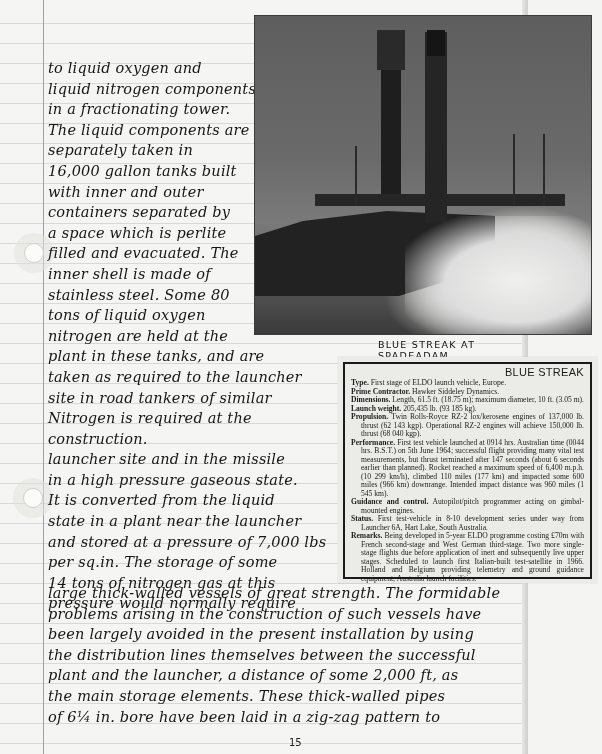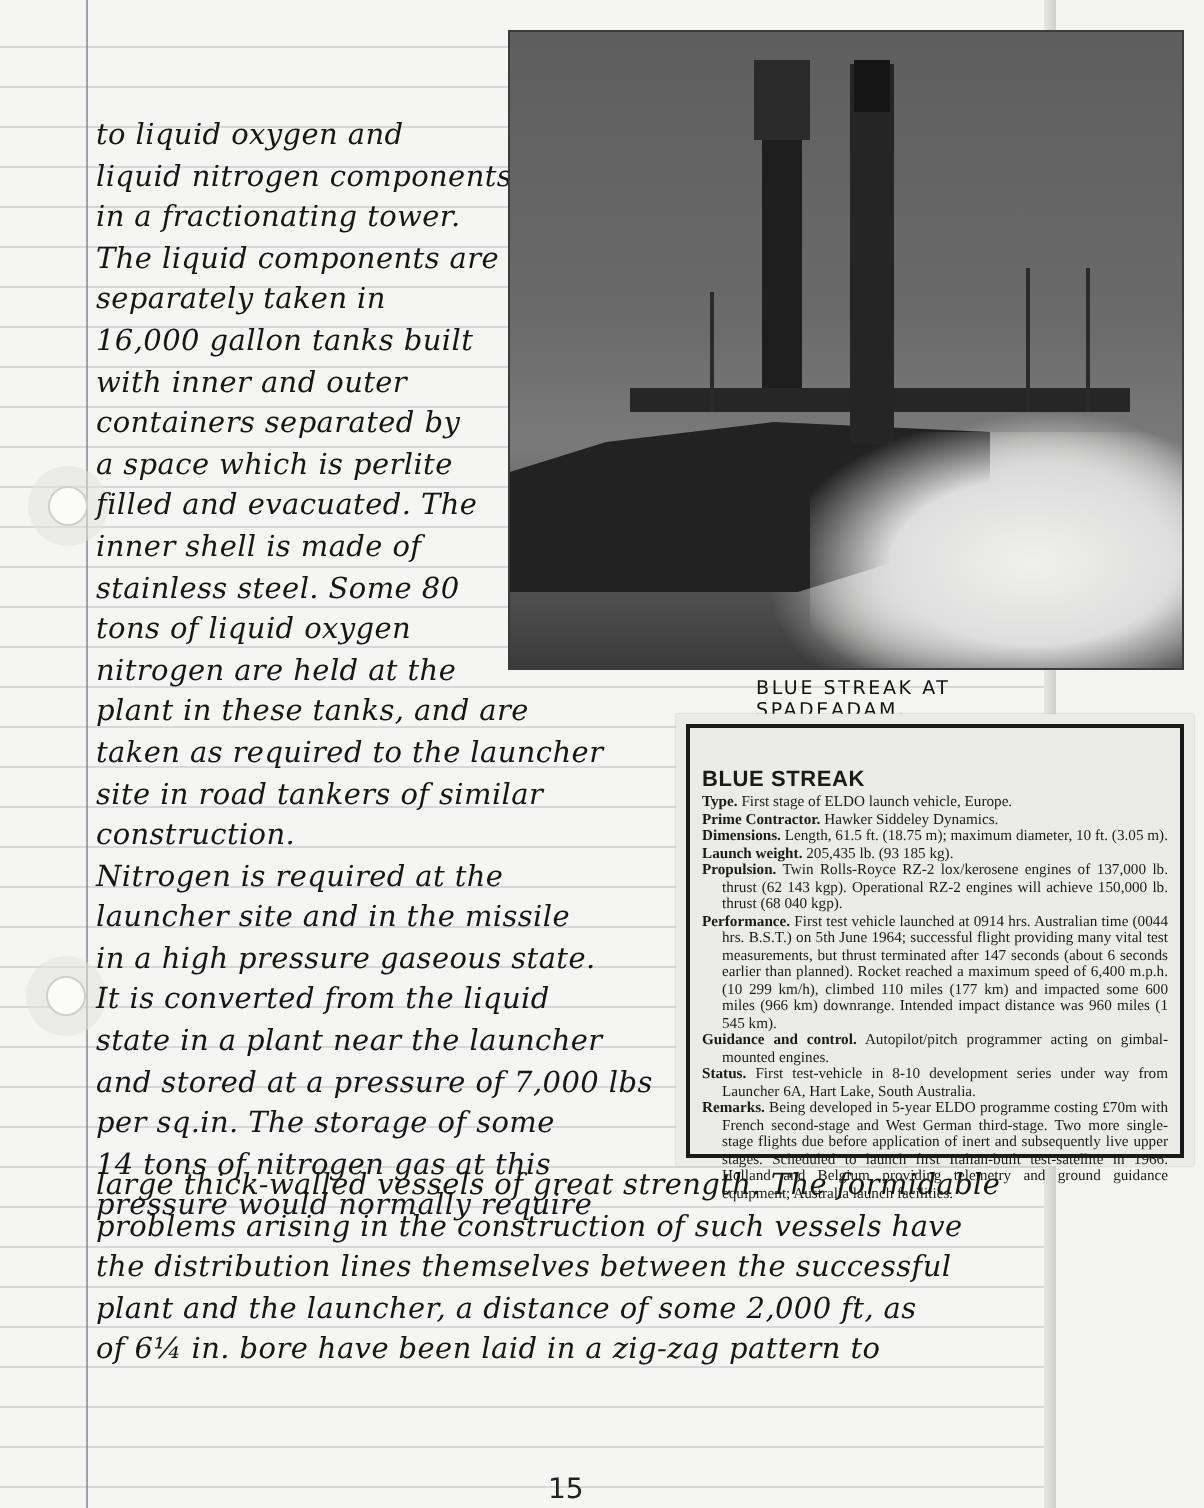--- a/index.html
+++ b/index.html
@@ -76,29 +76,29 @@
     position: absolute; left: 338px; top: 357px; width: 259px; height: 226px;
     background: #ebebe8; box-shadow: 0 0 1px #bdbdbb;
   }
   .clip-box {
     position: absolute; left: 5px; top: 5px; right: 5px; bottom: 4px;
     border: 2px solid #1a1a1a; padding: 2px 6px 0 6px;
     font-family: "Liberation Serif", serif; font-size: 7.6px; line-height: 8.5px;
     color: #1a1a1a;
   }
   .clip-title {
-    text-align: left; font-family: "Liberation Sans", sans-serif;
-    font-weight: bold; font-size: 11px; line-height: 13px; letter-spacing: 0.3px; margin-top: 18px;
+    text-align: right; font-family: "Liberation Sans", sans-serif;
+    font-weight: normal; font-size: 11px; line-height: 13px; letter-spacing: 0.3px;
   }
   .entry { text-indent: -10px; padding-left: 10px; text-align: justify; }
   .entry .k { font-weight: bold; }
 
   .page-num {
-    position: absolute; left: 274px; top: 737px;
-    font-family: "DejaVu Sans", sans-serif; font-size: 14px; color: #222; text-align: right;
+    position: absolute; left: 289px; top: 737px;
+    font-family: "DejaVu Sans", sans-serif; font-size: 10px; color: #222; text-align: right;
   }
 </style>
 </head>
 <body>
 
 <div class="page">
   <div class="right-shadow"></div>
   <div class="margin-line"></div>
   <div class="hole h1"></div>
   <div class="hole h2"></div>
@@ -114,37 +114,39 @@
     <div class="hand-line">containers separated by</div>
     <div class="hand-line">a space which is perlite</div>
     <div class="hand-line">filled and evacuated. The</div>
     <div class="hand-line">inner shell is made of</div>
     <div class="hand-line">stainless steel. Some 80</div>
     <div class="hand-line">tons of liquid oxygen</div>
     <div class="hand-line">nitrogen are held at the</div>
     <div class="hand-line">plant in these tanks, and are</div>
     <div class="hand-line">taken as required to the launcher</div>
     <div class="hand-line">site in road tankers of similar</div>
+    <div class="hand-line">   Nitrogen is required at the</div>
     <div class="hand-line">construction.</div>
-    <div class="hand-line">   Nitrogen is required at the</div>
     <div class="hand-line">launcher site and in the missile</div>
     <div class="hand-line">in a high pressure gaseous state.</div>
     <div class="hand-line">It is converted from the liquid</div>
     <div class="hand-line">state in a plant near the launcher</div>
     <div class="hand-line">and stored at a pressure of 7,000 lbs</div>
     <div class="hand-line">per sq.in. The storage of some</div>
     <div class="hand-line">14 tons of nitrogen gas at this</div>
     <div class="hand-line">pressure would normally require</div>
   </div>
 
   <div class="hand hand-full">
     <div class="hand-line">large thick-walled vessels of great strength. The formidable</div>
     <div class="hand-line">problems arising in the construction of such vessels have</div>
+    <div class="hand-line">been largely avoided in the present installation by using</div>
     <div class="hand-line">the distribution lines themselves between the successful</div>
     <div class="hand-line">plant and the launcher, a distance of some 2,000 ft, as</div>
+    <div class="hand-line">the main storage elements. These thick-walled pipes</div>
     <div class="hand-line">of 6¼ in. bore have been laid in a zig-zag pattern to</div>
   </div>
 
   <div class="photo">
     <div class="tower gantry"></div>
     <div class="tower platform"></div>
     <div class="tower t1"></div>
     <div class="t1-top"></div>
     <div class="tower rocket"></div>
     <div class="rocket-top"></div>

